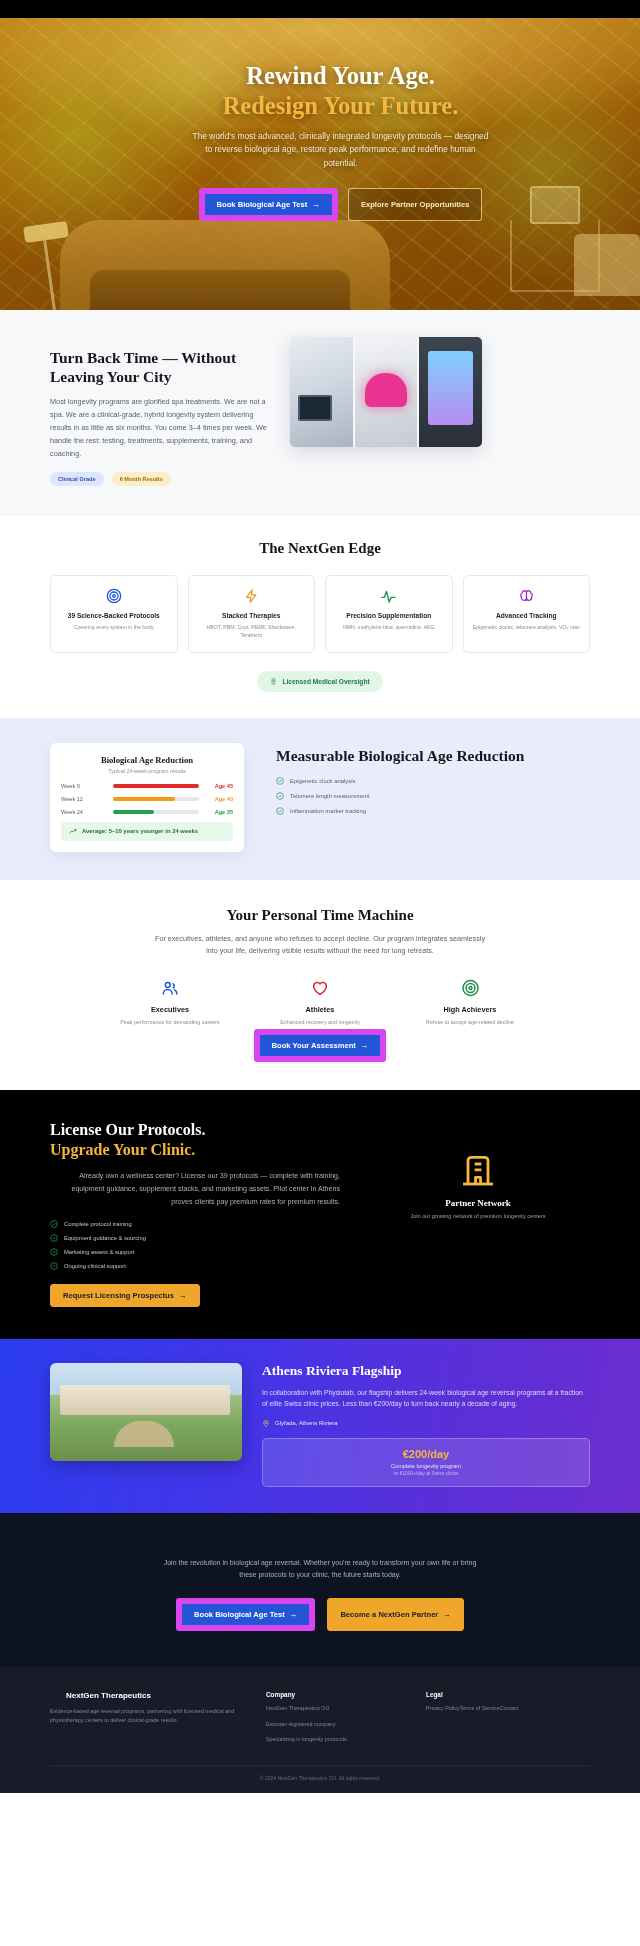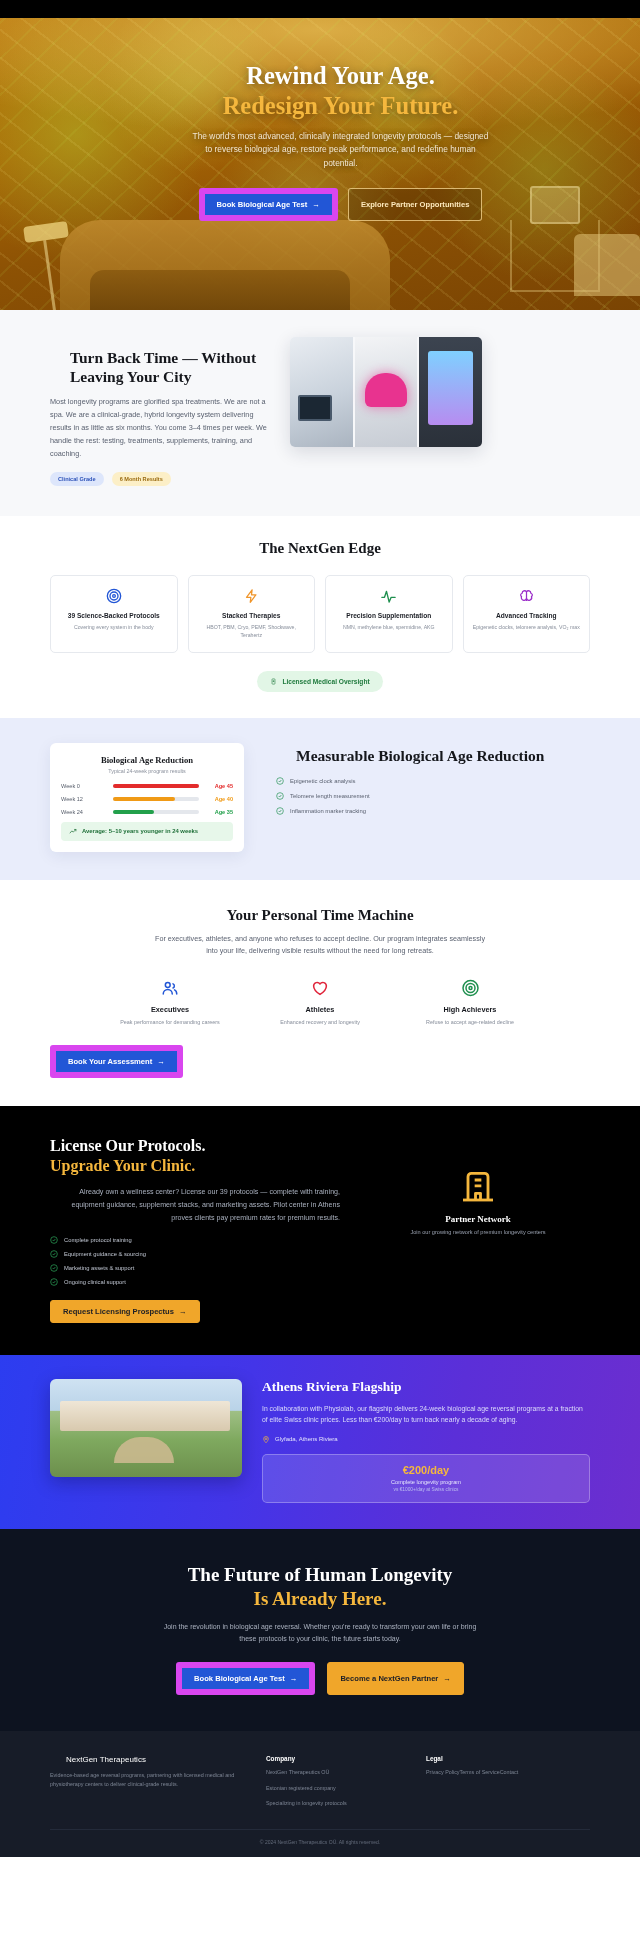--- a/index.html
+++ b/index.html
@@ -96,21 +96,21 @@
   .btn-ghost { background: rgba(0,0,0,.18); color: #fde9bd; border: 1px solid rgba(253,220,150,.75); }
   .btn-amber { background: #f0a62a; color: #1d1f27; border: 1px solid #f0a62a; }
 
   
   .sec-city { background: #f7f8fa; padding: 27px 0 30px; }
   .wrap { width: 540px; margin: 0 auto; }
   .city-row { display: flex; gap: 22px; align-items: flex-start; }
   .city-left { width: 218px; padding-top: 12px; }
   .h2-serif {
     font-family: "Liberation Serif", serif; font-weight: 700;
-    font-size: 15.5px; line-height: 1.22; color: #15171c; margin-left: 20px;
+    font-size: 15.5px; line-height: 1.22; color: #15171c;
   }
   .city-p { margin-top: 9px; font-size: 7.3px; line-height: 1.78; color: #5a6170; }
   .pills { margin-top: 11px; display: flex; gap: 8px; }
   .pill { font-size: 5.6px; font-weight: 700; padding: 4px 8px; border-radius: 20px; }
   .pill-blue { background: #dde6fb; color: #2d52b8; }
   .pill-amber { background: #fcefc7; color: #9a6b10; }
   .city-gallery {
     display: flex; gap: 2px; width: 192px; height: 110px;
     border-radius: 5px; overflow: hidden; box-shadow: 0 5px 18px rgba(20,30,60,.14);
   }
@@ -165,21 +165,21 @@
   .check { display:flex; align-items:center; gap:6px; margin-bottom: 7px; font-size:5.9px; color:#5a6170; }
 
   
   .sec-tm { background: #ffffff; padding: 27px 0 28px; text-align: center; }
   .tm-p { margin: 9px auto 0; width: 330px; font-size: 7.2px; line-height: 1.72; color: #5a6170; }
   .tm-grid { margin-top: 19px; display: flex; justify-content: center; gap: 38px; }
   .tm-item { width: 112px; }
   .tm-icon { height: 22px; display:flex; align-items:center; justify-content:center; }
   .tm-title { margin-top: 6px; font-size: 7.3px; font-weight: 700; color: #16181e; }
   .tm-desc { margin-top: 4px; font-size: 5.4px; line-height: 1.55; color: #868d9a; }
-  .tm-cta { margin-top: 19px; display:flex; }
+  .tm-cta { margin-top: 3px; display:flex; justify-content:center; }
 
   
   .sec-lic { background: #000000; color: #fff; padding: 30px 0 32px; }
   .lic-row { display:flex; gap: 26px; align-items: flex-start; }
   .lic-left { width: 290px; }
   .lic-h { font-family:"Liberation Serif",serif; font-weight:700; font-size:16px; line-height:1.26; color:#fff; }
   .lic-h-accent { display:block; color:#f5b73d; }
   .lic-p { margin-top: 10px; font-size: 7.1px; line-height: 1.8; color: #aab1bf; text-align: right; }
   .lic-checks { margin-top: 11px; }
   .lic-check { display:flex; align-items:center; gap:6px; margin-bottom:6px; font-size:5.8px; color:#c2c8d4; }
@@ -218,21 +218,21 @@
   .sec-cta { background: #0d1320; color: #fff; padding: 34px 0 36px; text-align:center; }
   .cta-h { font-family:"Liberation Serif",serif; font-weight:700; font-size:19px; line-height:1.26; }
   .cta-h-accent { display:block; color:#f5b73d; }
   .cta-p { margin: 10px auto 0; width: 320px; font-size: 7px; line-height: 1.72; color: #aab1bf; }
   .cta-btns { margin-top: 17px; display:flex; justify-content:center; gap: 12px; }
 
   
   .footer { background: #171c28; color: #fff; padding: 24px 0 0; }
   .foot-row { display:flex; gap: 30px; }
   .foot-brand { width: 186px; }
-  .foot-bt { font-size: 8px; font-weight: 400; color:#fff;padding-left:16px; }
+  .foot-bt { font-size: 8px; font-weight: 700; color:#fff;padding-left:16px; }
   .foot-bd { margin-top: 7px; font-size: 5.4px; line-height: 1.72; color: #7d85945; color:#7d8594; }
   .foot-col { width: 130px; }
   .foot-ct { font-size: 6.4px; font-weight: 700; color:#fff; }
   .foot-link { margin-top: 6px; font-size: 5.4px; line-height: 1.8; color: #7d8594; cursor: pointer; }
   .foot-bottom {
     margin-top: 20px; border-top: 1px solid #242b3a; padding: 9px 0 12px;
     text-align: center; font-size: 5px; color: #636b7b;
   }
   svg { display: block; }
 </style>
@@ -572,24 +572,20 @@
           <div class="price-l">Complete longevity program</div>
           <div class="price-s">vs €1000+/day at Swiss clinics</div>
         </div>
       </div>
     </div>
   </div>
 </section>
 
 <section class="sec-cta">
   <div class="wrap">
-    <h2 class="cta-h">
-      <span>The Future of Human Longevity</span>
-      <span class="cta-h-accent">Is Already Here.</span>
-    </h2>
     <p class="cta-p">Join the revolution in biological age reversal. Whether you're ready to transform your own life or bring these protocols to your clinic, the future starts today.</p>
     <div class="cta-btns">
       <button class="btn btn-primary">
         <span>Book Biological Age Test</span>
         <span>→</span>
       </button>
       <button class="btn btn-amber">
         <span>Become a NextGen Partner</span>
         <span>→</span>
       </button>

